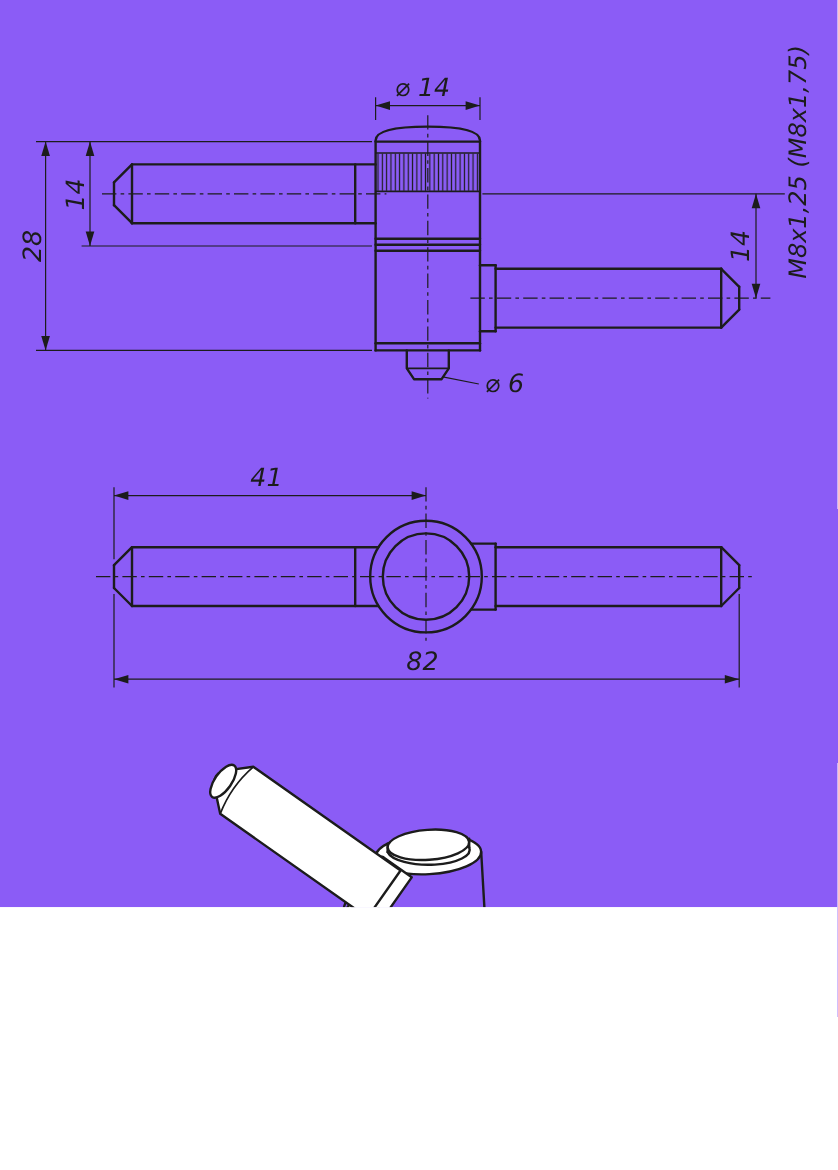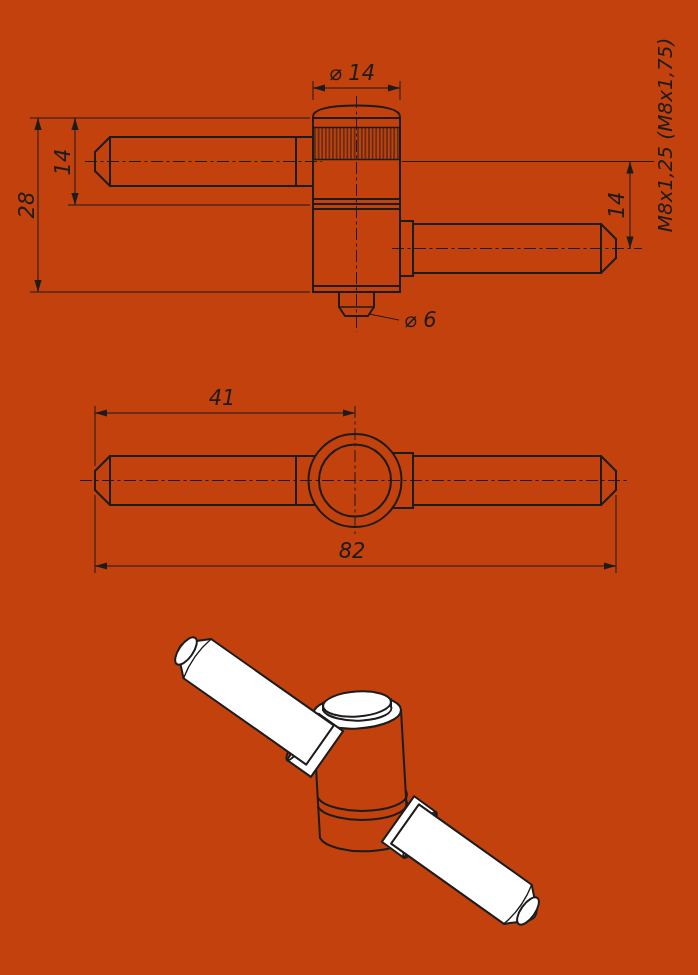--- a/index.html
+++ b/index.html
@@ -1,16 +1,16 @@
 <!DOCTYPE html>
 <html><head>
 <meta charset="utf-8">
 <style>
   html,body{margin:0;padding:0;background:#ffffff;}
-  .sheet{width:698px;height:975px;background:#c2410c;position:relative;overflow:hidden;}
+  .sheet{width:698px;height:756px;background:#8b5cf6;position:relative;overflow:hidden;}
   svg{display:block;}
   .obj{fill:none;stroke:#1c1c1c;stroke-width:2;stroke-linecap:round;stroke-linejoin:round;}
   .objf{fill:#ffffff;stroke:#1c1c1c;stroke-width:2;stroke-linejoin:round;}
   .mid{fill:none;stroke:#1c1c1c;stroke-width:1.4;}
   .thin{fill:none;stroke:#1c1c1c;stroke-width:1;}
   .cl{fill:none;stroke:#1c1c1c;stroke-width:1;stroke-dasharray:12 3.5 3 3.5;}
   text{font-family:"DejaVu Sans","Liberation Sans",sans-serif;font-style:italic;fill:#1c1c1c;}
   .t21{font-size:21px;}
   .t20{font-size:20px;}
 </style>

